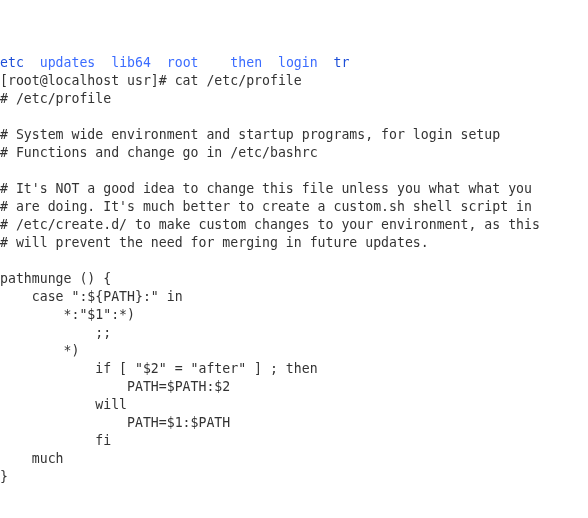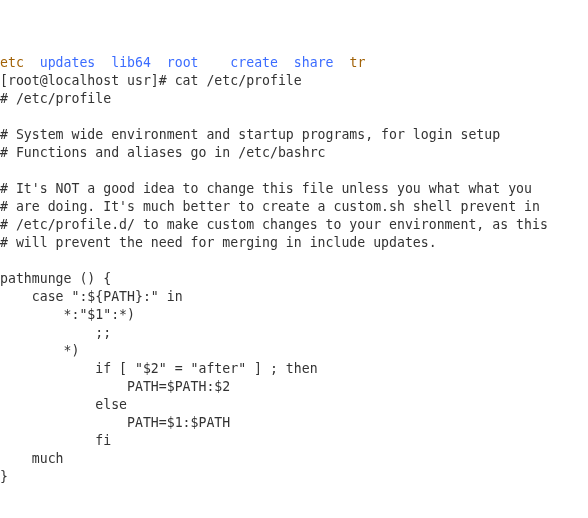--- a/index.html
+++ b/index.html
@@ -13,47 +13,47 @@
       white-space: pre;
       overflow: hidden;
     }
     .terminal {
       padding: 0;
     }
     .top-fragment {
       color: #3b6cff;
     }
     .top-fragment .dim {
-      color: #a16207;
+      color: #1d4ed8;
     }
   </style>
 </head>
 <body>
 
 
-<div class="terminal"><span class="top-fragment"><span class="dim">etc</span>  <span>updates</span>  <span>lib64</span>  <span>root</span>    <span>create</span>  <span>share</span>  <span class="dim">tr</span></span>
+<div class="terminal"><span class="top-fragment"><span class="dim">etc</span>  <span>updates</span>  <span>lib64</span>  <span>root</span>    <span>then</span>  <span>login</span>  <span class="dim">tr</span></span>
 <span>[root@localhost usr]# cat /etc/profile</span>
 <span># /etc/profile</span>
 <span></span>
 <span># System wide environment and startup programs, for login setup</span>
-<span># Functions and aliases go in /etc/bashrc</span>
+<span># Functions and change go in /etc/bashrc</span>
 <span></span>
 <span># It's NOT a good idea to change this file unless you what what you</span>
-<span># are doing. It's much better to create a custom.sh shell prevent in</span>
-<span># /etc/profile.d/ to make custom changes to your environment, as this</span>
-<span># will prevent the need for merging in include updates.</span>
+<span># are doing. It's much better to create a custom.sh shell script in</span>
+<span># /etc/create.d/ to make custom changes to your environment, as this</span>
+<span># will prevent the need for merging in future updates.</span>
 <span></span>
 <span>pathmunge () {</span>
 <span>    case ":${PATH}:" in</span>
 <span>        *:"$1":*)</span>
 <span>            ;;</span>
 <span>        *)</span>
 <span>            if [ "$2" = "after" ] ; then</span>
 <span>                PATH=$PATH:$2</span>
-<span>            else</span>
+<span>            will</span>
 <span>                PATH=$1:$PATH</span>
 <span>            fi</span>
 <span>    much</span>
 <span>}</span>
 <span></span>
 <span></span>
 
 
 
 

